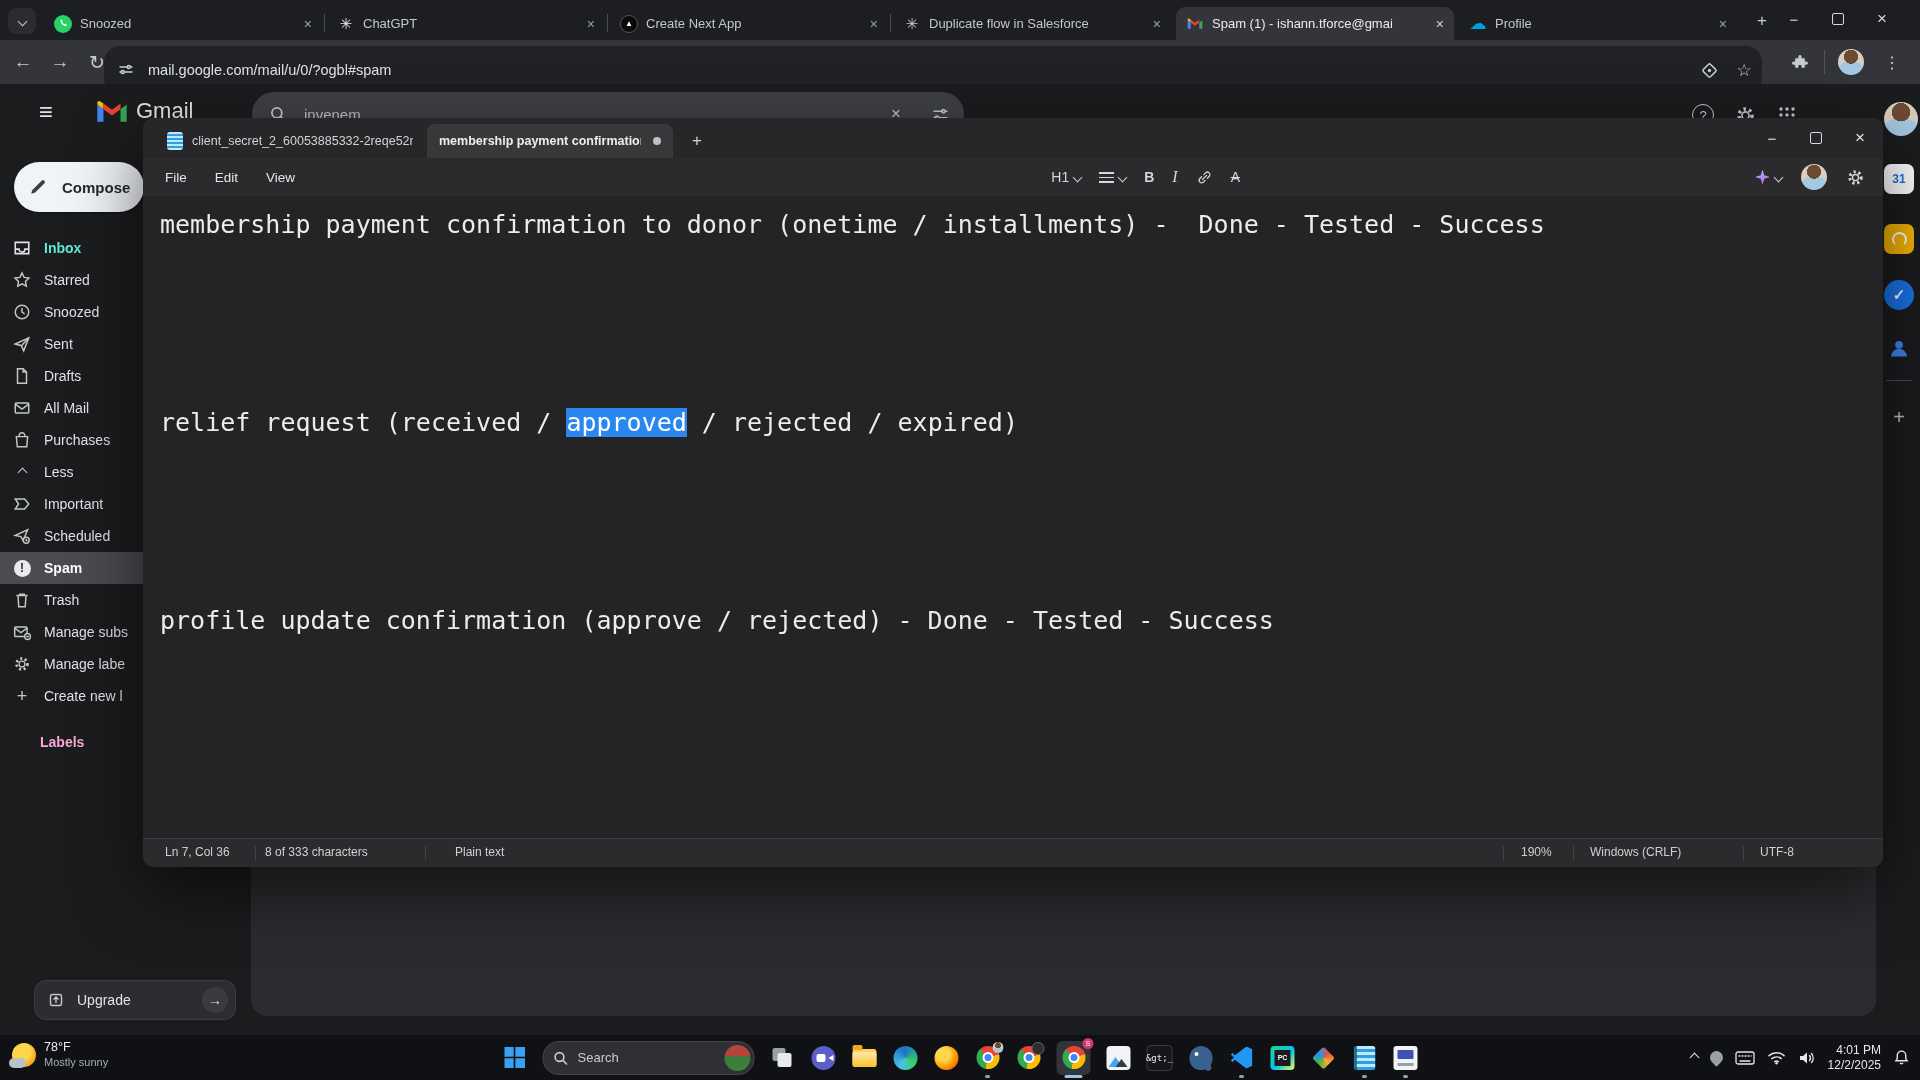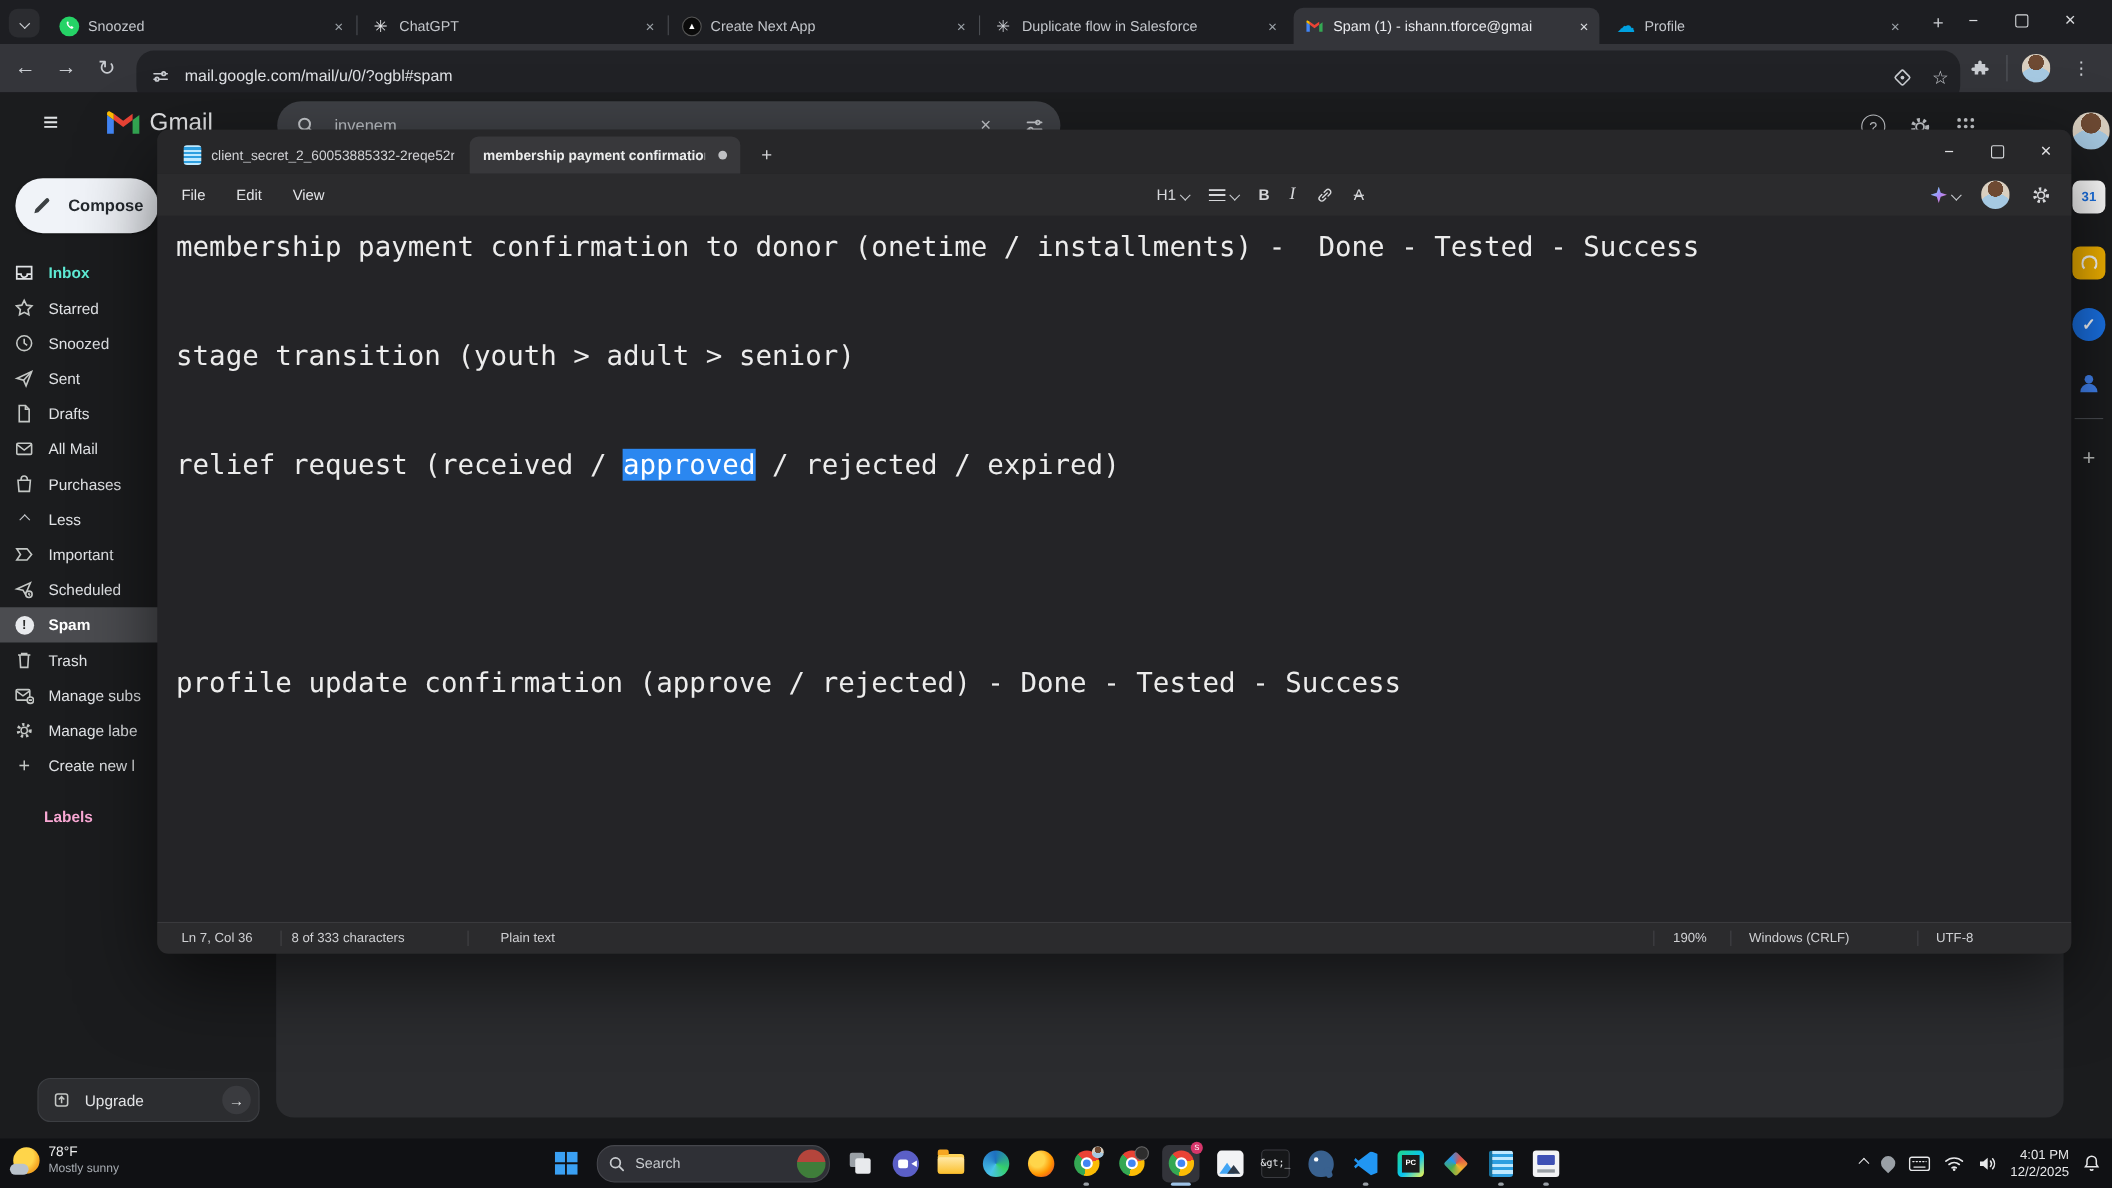--- a/index.html
+++ b/index.html
@@ -14,21 +14,21 @@
        padding:0 10px;box-sizing:border-box;color:#c3c6cb;font-size:13px;border-radius:9px 9px 0 0;}
   .tab .ttl{flex:1;white-space:nowrap;overflow:hidden;margin:0 8px;}
   .tab .cls{color:#9aa0a6;font-size:14px;cursor:default;}
   .tab.active{background:#34353a;color:#e9eaee;}
   .tabdiv{position:absolute;top:14px;width:1px;height:18px;background:#4a4d52;}
   .fav{width:18px;height:18px;border-radius:50%;flex:0 0 18px;}
   .winbtn{position:absolute;top:0;width:44px;height:38px;color:#d8dadd;font-size:15px;}
   .sq{width:10px;height:10px;border:1.2px solid #d8dadd;border-radius:2px;}
   .toolbar{left:0;top:40px;width:1920px;height:44px;background:#34353a;}
   .navg{color:#c9ccd1;font-size:19px;}
-  .urlpill{position:absolute;left:124px;top:6px;width:1658px;height:48px;border-radius:16px;
+  .urlpill{position:absolute;left:104px;top:6px;width:1658px;height:48px;border-radius:16px;
            background:#212226;display:flex;align-items:center;color:#dfe1e5;font-size:14.5px;justify-content:center;}
   
   .gmail{left:0;top:84px;width:1920px;height:951px;background:#1b1c1e;}
   .gsearch{position:absolute;left:252px;top:8px;width:712px;height:44px;border-radius:24px;
            background:#3f4146;display:flex;align-items:center;color:#bdc1c6;font-size:15px;}
   .navrow{position:absolute;left:0;width:240px;height:32px;display:flex;align-items:center;color:#e0e2e5;font-size:14px;}
   .navrow .ic{width:44px;display:flex;justify-content:center;}
   .navrow.sel{background:#4b4c50;border-radius:0 18px 18px 0;color:#fff;font-weight:bold;}
   .navrow.bold{font-weight:bold;color:#5eead4;}
   .chev{display:inline-block;width:6px;height:6px;border-right:1.6px solid #c8cbcf;border-bottom:1.6px solid #c8cbcf;transform:rotate(45deg);}
@@ -439,21 +439,20 @@
       <span class="tbtn" style="margin-right:18px;">
         <svg class="ic16" width="19" height="19" viewBox="0 0 20 20">
             <circle cx="10" cy="10" r="6" fill="none" stroke="#d6d7da" stroke-width="3.2" stroke-dasharray="2.3 2.8"></circle>
             <circle cx="10" cy="10" r="3.2" fill="none" stroke="#d6d7da" stroke-width="1.4"></circle>
           </svg>
       </span>
     </div>
 
     <div class="np-editor">
       <div class="npline" style="top:12px;">membership payment confirmation to donor (onetime / installments) -  Done - Tested - Success</div>
-      <div class="npline" style="top:111px;">stage transition (youth &gt; adult &gt; senior)</div>
       <div class="npline" style="top:210px;"><span>relief request (received / </span><span class="npsel">approved</span><span> / rejected / expired)</span></div>
       <div class="npline" style="top:408px;">profile update confirmation (approve / rejected) - Done - Tested - Success</div>
     </div>
 
     <div class="np-status">
       <span class="sfield" style="left:22px;">Ln 7, Col 36</span>
       <span class="ssep" style="left:112px;"></span>
       <span class="sfield" style="left:122px;">8 of 333 characters</span>
       <span class="ssep" style="left:282px;"></span>
       <span class="sfield" style="left:312px;">Plain text</span>

